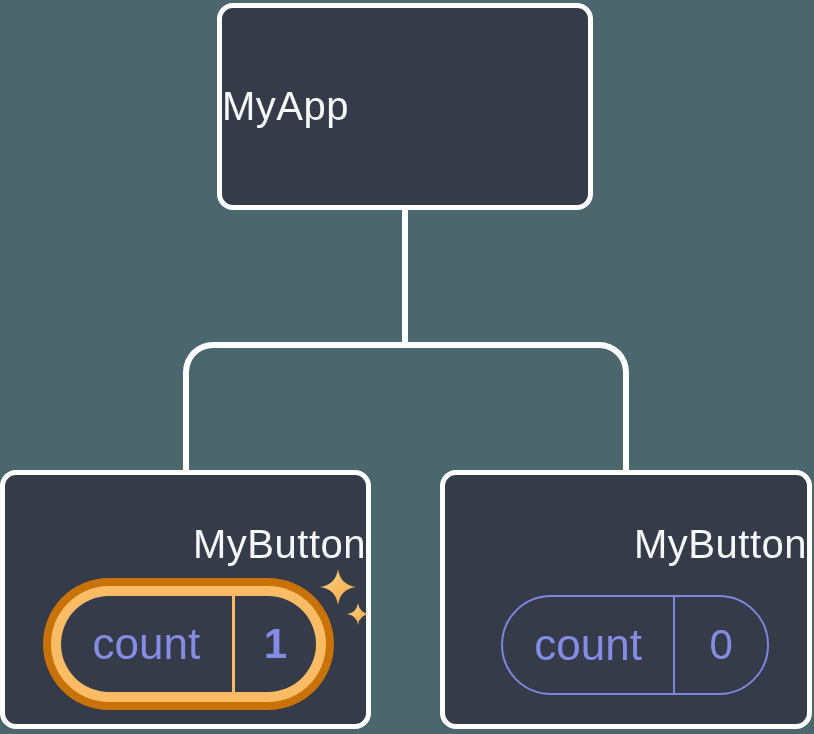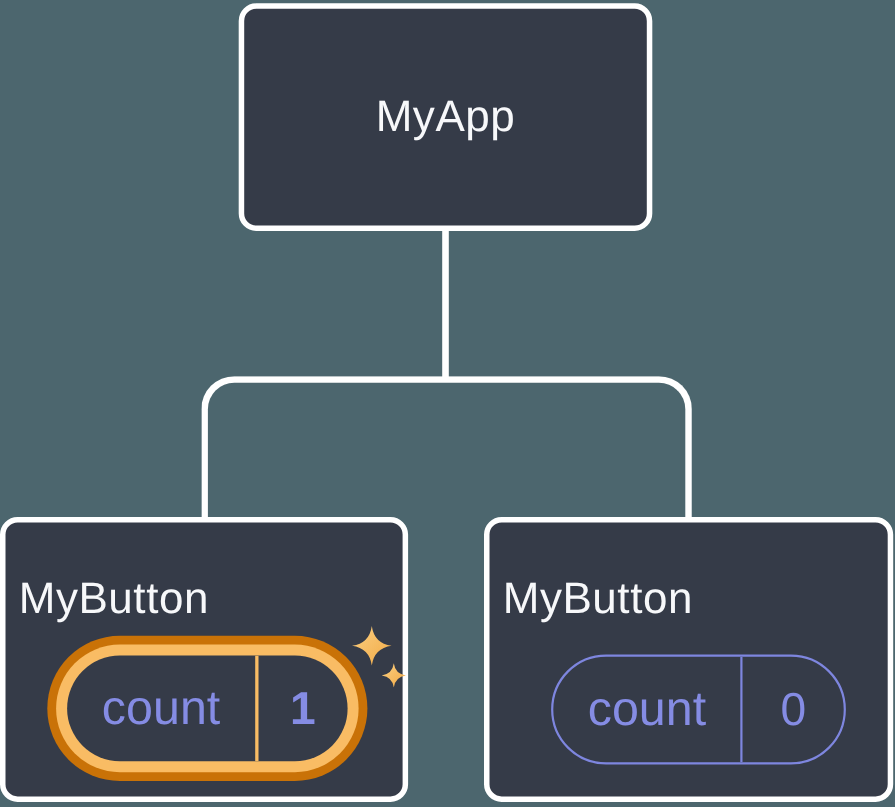--- a/index.html
+++ b/index.html
@@ -13,34 +13,34 @@
   }
   .node {
     position: absolute;
     background: #353b48;
     border: 5px solid #ffffff;
     border-radius: 16px;
     box-sizing: border-box;
   }
   .node-root {
     left: 217px; top: 3px; width: 376px; height: 207px;
-    display: flex; align-items: center; justify-content: center;
+    display: flex; align-items: center; 
   }
   .node-child-left  { left: 0px;   top: 470px; width: 371px; height: 259px; }
   .node-child-right { left: 440px; top: 470px; width: 372px; height: 259px; }
   .node-label {
     color: #f7f8fa;
     font-size: 40px;
     font-weight: 500;
     letter-spacing: 0.5px;
   }
   .child-label {
     position: absolute;
-    left: 12px; top: 46px; width: 100%;
-    text-align: left;
+    left: 0; top: 46px; width: 100%;
+    text-align: right;
     line-height: 46px;
   }
   
   .trunk {
     position: absolute;
     left: 402px; top: 207px; width: 6px; height: 138px;
     background: #ffffff;
   }
   .bracket {
     position: absolute;

